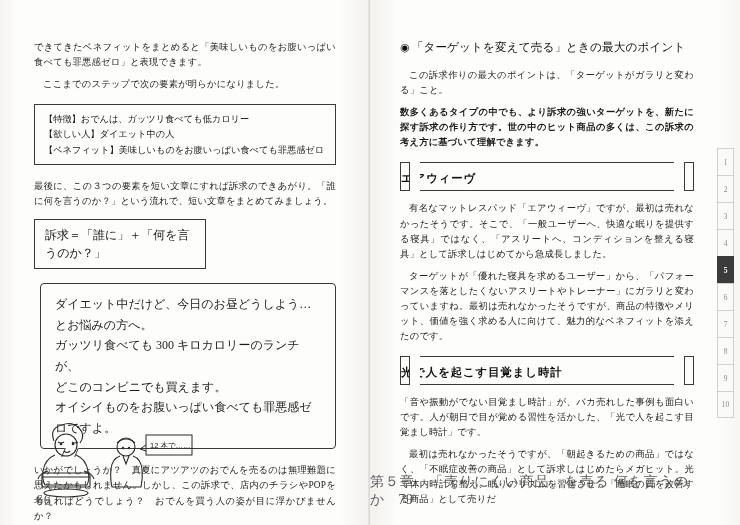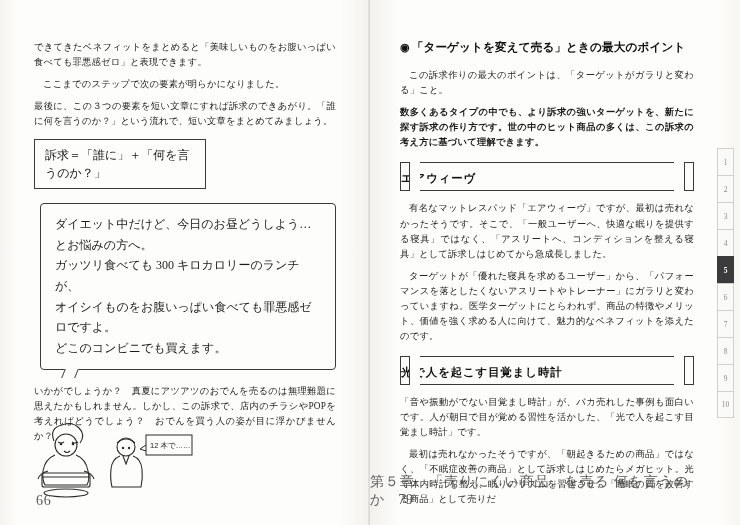--- a/index.html
+++ b/index.html
@@ -54,21 +54,21 @@
     color: #1b1b1b;
     text-align: justify;
     letter-spacing: .02em;
   }
   p.indent {
     text-indent: 9px;
     font-family: Liberation Mono, monospace;
   }
   .section-head {
     font-size: 11.6px;
-    font-weight: bold;
+    font-weight: normal;
     color: #111;
     margin: 0 0 12px 0;
     letter-spacing: .01em;
     line-height: 1.4;
   }
   .section-head .circle {
     font-size: 11px;
     margin-right: 2px;
   }
   .box-features {
@@ -197,32 +197,37 @@
 </head>
 <body>
 
 <div class="spread">
 
   <div class="page page-left">
 
     <p>できてきたベネフィットをまとめると「美味しいものをお腹いっぱい食べても罪悪感ゼロ」と表現できます。</p>
     <p class="indent">ここまでのステップで次の要素が明らかになりました。</p>
 
+    <div class="box-features">
+      <div>【特徴】おでんは、ガッツリ食べても低カロリー</div>
+      <div>【欲しい人】ダイエット中の人</div>
+      <div>【ベネフィット】美味しいものをお腹いっぱい食べても罪悪感ゼロ</div>
+    </div>
 
     <p>最後に、この３つの要素を短い文章にすれば訴求のできあがり。「誰に何を言うのか？」という流れで、短い文章をまとめてみましょう。</p>
 
     <div class="box-formula">
       <div>訴求＝「誰に」＋「何を言うのか？」</div>
     </div>
 
     <div class="speech">
       <div>ダイエット中だけど、今日のお昼どうしよう…とお悩みの方へ。</div>
       <div>ガッツリ食べても 300 キロカロリーのランチが、</div>
+      <div>どこのコンビニでも買えます。</div>
       <div>オイシイものをお腹いっぱい食べても罪悪感ゼロですよ。</div>
-      <div>どこのコンビニでも買えます。</div>
       <span class="tail"></span>
       <span class="tail-cover"></span>
     </div>
 
     <p>いかがでしょうか？　真夏にアツアツのおでんを売るのは無理難題に思えたかもしれません。しかし、この訴求で、店内のチラシやPOPを考えればどうでしょう？　おでんを買う人の姿が目に浮かびませんか？</p>
 
     <div class="illus">
       <svg width="180" height="88" viewBox="0 0 180 88">
 
         <g fill="none" stroke="#2a2a2a" stroke-width="1.1">
@@ -275,21 +280,21 @@
     </div>
 
     <p class="indent">この訴求作りの最大のポイントは、「ターゲットがガラリと変わる」こと。</p>
     <p class="bold-lead">数多くあるタイプの中でも、より訴求の強いターゲットを、新たに探す訴求の作り方です。世の中のヒット商品の多くは、この訴求の考え方に基づいて理解できます。</p>
 
     <div class="ribbon">
       <span class="txt">エアウィーヴ</span>
     </div>
 
     <p class="indent">有名なマットレスパッド「エアウィーヴ」ですが、最初は売れなかったそうです。そこで、「一般ユーザーへ、快適な眠りを提供する寝具」ではなく、「アスリートへ、コンディションを整える寝具」として訴求しはじめてから急成長しました。</p>
-    <p class="indent">ターゲットが「優れた寝具を求めるユーザー」から、「パフォーマンスを落としたくないアスリートやトレーナー」にガラリと変わっていますね。医学ターゲットにとらわれず、商品の特徴やメリット、価値を強く求める人に向けて、魅力的なベネフィットを添えたのです。</p>
+    <p class="indent">ターゲットが「優れた寝具を求めるユーザー」から、「パフォーマンスを落としたくないアスリートやトレーナー」にガラリと変わっていますね。最初は売れなかったそうですが、商品の特徴やメリット、価値を強く求める人に向けて、魅力的なベネフィットを添えたのです。</p>
 
     <div class="ribbon">
       <span class="txt">光で人を起こす目覚まし時計</span>
     </div>
 
     <p>「音や振動がでない目覚まし時計」が、バカ売れした事例も面白いです。人が朝日で目が覚める習性を活かした、「光で人を起こす目覚まし時計」です。</p>
     <p class="indent">最初は売れなかったそうですが、「朝起きるための商品」ではなく、「不眠症改善の商品」として訴求しはじめたらメガヒット。光で体内時計を整え、眠りのリズムを習得させ、「睡眠の質を改善する商品」として売りだ</p>
 
     <div class="thumb-index">
       <div class="ti">1</div>

